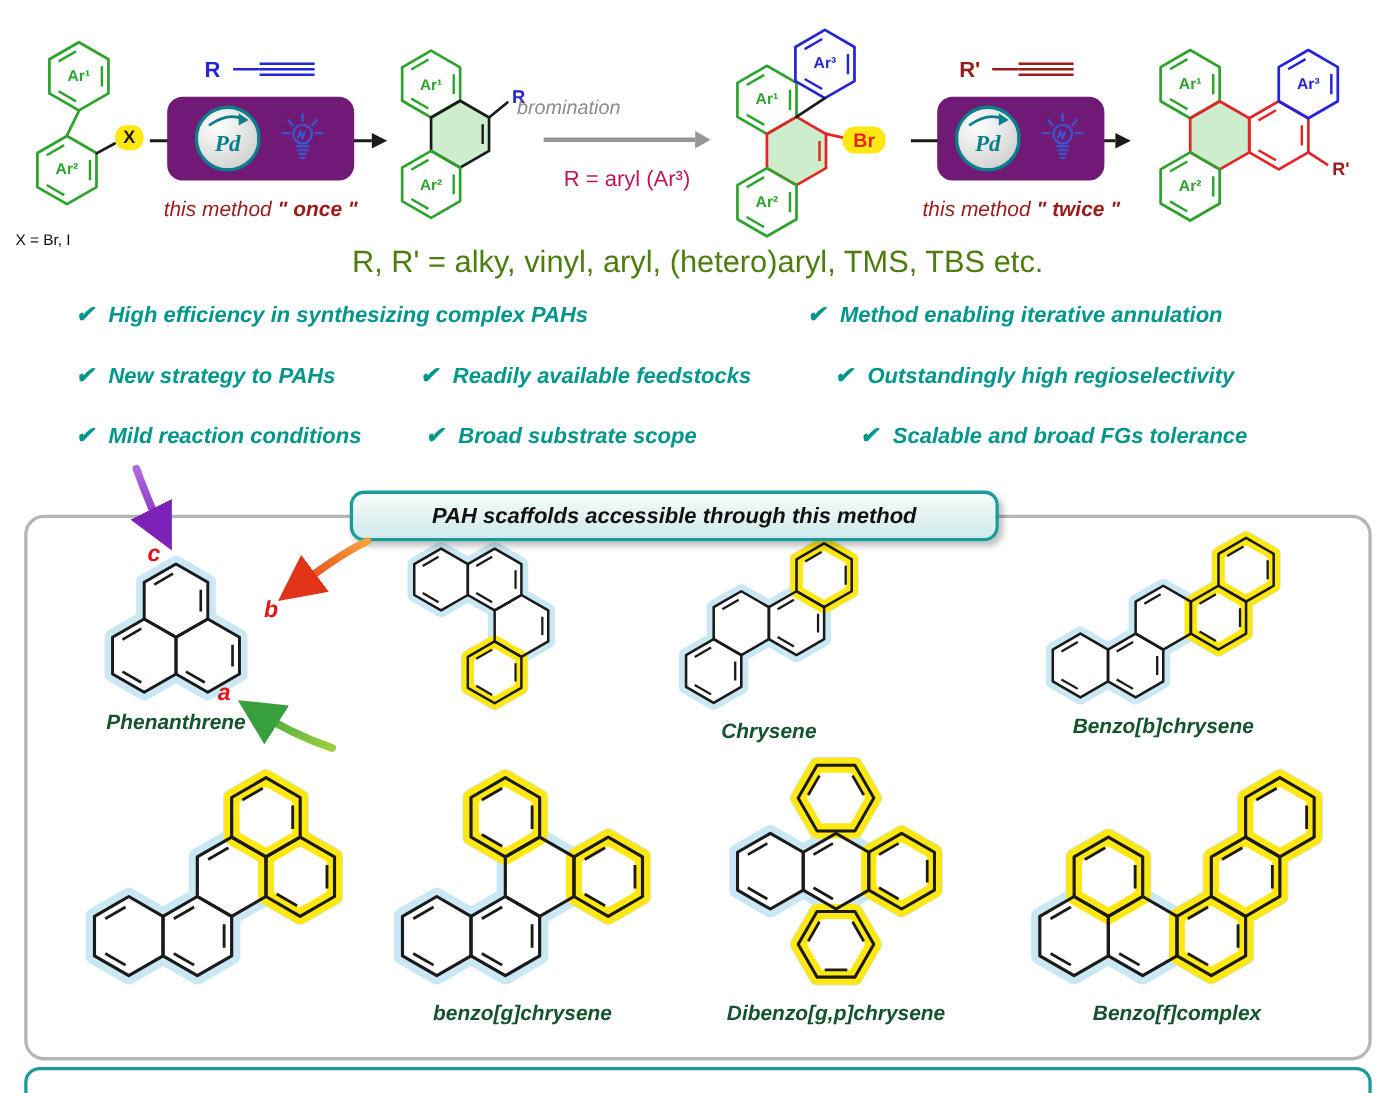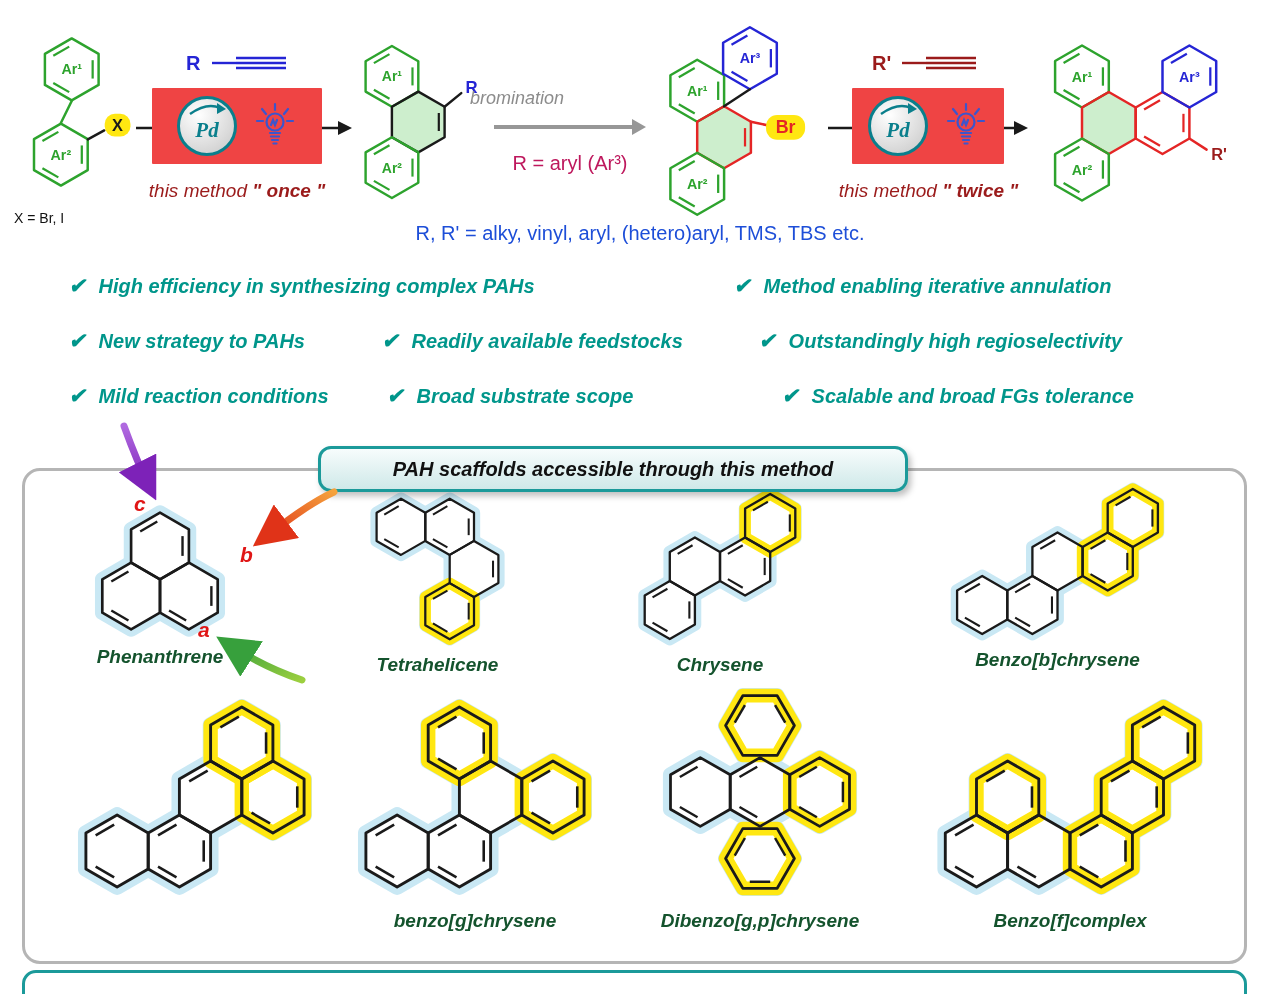--- a/index.html
+++ b/index.html
@@ -1,35 +1,35 @@
 <!DOCTYPE html>
 <html><head>
 <meta charset="utf-8">
 <style>
   html,body{margin:0;padding:0}
   body{position:relative;width:1266px;height:994px;background:#fff;overflow:hidden;
        font-family:"Liberation Sans",sans-serif;color:#1a1a1a}
   
   .struct{position:absolute}
-  .catbox{position:absolute;background:#ef4444;border-radius:1px;display:flex;align-items:center;
+  .catbox{position:absolute;background:#701a75;border-radius:14px;display:flex;align-items:center;
           justify-content:center;gap:16px;z-index:2}
   .pd{width:54px;height:54px;border-radius:50%;border:3px solid #0a7f8c;
       background:radial-gradient(circle at 35% 30%,#ffffff,#c6c6c6);display:flex;align-items:center;
       justify-content:center;position:relative}
   .pdtext{font-family:"Liberation Serif",serif;font-style:italic;font-weight:bold;font-size:21px;
           color:#0a7f8c;margin-top:8px}
   .pdarrow{position:absolute;top:2px;left:6px}
   .alk{position:absolute}
   .alk text{font-weight:bold;font-size:20px}
   .method{position:absolute;color:#9b1b1b;font-size:19px;font-style:italic;text-align:center;white-space:nowrap}
   .method b{font-weight:bold}
   .gtext{position:absolute;color:#8c8c8c;font-size:18px;font-weight:normal;font-style:italic;text-align:left}
   .btext{position:absolute;color:#be185d;font-size:20px;text-align:center;white-space:nowrap}
   .xleg{position:absolute;font-size:14px;color:#111}
-  .rleg{position:absolute;color:#1d4ed8;font-size:20px;text-align:center;white-space:nowrap}
+  .rleg{position:absolute;color:#4d7c0f;font-size:28px;white-space:nowrap}
   
   .feature{position:absolute;color:#00968b;font-size:20px;font-weight:bold;font-style:italic;white-space:nowrap}
   .feature .chk{display:inline-block;font-style:normal;transform:skewX(-10deg);margin-right:11px;font-size:21px}
   
   .bigbox{position:absolute;left:22px;top:468px;width:1219px;height:490px;border:3px solid #b5b5b5;
           border-radius:18px;background:#fff;z-index:0}
   .banner{position:absolute;left:318px;top:446px;width:584px;height:40px;border:3px solid #1b9a9a;
           border-radius:13px;background:linear-gradient(#f7fcfc,#cfe9e9);z-index:2;
           display:flex;align-items:center;justify-content:center;
           box-shadow:3px 4px 6px rgba(0,0,0,.25)}
@@ -277,23 +277,22 @@
         <line x1="122.39831312453748" y1="18.191249999999997" x2="107.95950457994142" y2="26.527500000000003" stroke="#1a1a1a" stroke-width="2.025"></line>
         <line x1="107.95950457994141" y1="51.097500000000004" x2="122.39831312453745" y2="59.43375" stroke="#1a1a1a" stroke-width="2.025"></line>
         <line x1="143.67655729552112" y1="47.14875000000001" x2="143.67655729552115" y2="30.476250000000014" stroke="#1a1a1a" stroke-width="2.025"></line>
         <polygon points="149.0,52.9 124.7,66.9 124.7,95.1 149.0,109.1 173.4,95.1 173.4,66.9" fill="none" stroke="#1a1a1a" stroke-width="2.25" stroke-linejoin="round"></polygon>
         <line x1="168.0328072955211" y1="89.33625" x2="168.03280729552114" y2="72.66375000000002" stroke="#1a1a1a" stroke-width="2.025"></line>
         <polygon points="124.7,95.1 100.3,109.1 100.3,137.3 124.7,151.3 149.0,137.3 149.0,109.1" fill="none" stroke="#1a1a1a" stroke-width="2.25" stroke-linejoin="round"></polygon>
         <line x1="122.39831312453748" y1="102.56625" x2="107.95950457994142" y2="110.90249999999999" stroke="#1a1a1a" stroke-width="2.025"></line>
         <line x1="107.95950457994141" y1="135.47250000000003" x2="122.39831312453745" y2="143.80875" stroke="#1a1a1a" stroke-width="2.025"></line>
         <line x1="143.67655729552112" y1="131.52375" x2="143.67655729552115" y2="114.85125000000002" stroke="#1a1a1a" stroke-width="2.025"></line>
       </svg></div>
-  <div class="mname">Tetrahelicene</div>
-</div>
-<div class="mol" style="left:600px;top:483px;width:240px;height:197px">
+</div>
+<div class="mol" style="left:579px;top:483px;width:240px;height:197px">
   <div class="mstruct"><svg width="240" height="167">
         <polygon points="69.8,98.0 44.7,112.5 44.7,141.5 69.8,156.0 94.9,141.5 94.9,112.5" fill="none" stroke="#c9e8f4" stroke-width="12.756944444444445" stroke-linejoin="round"></polygon>
         <polygon points="94.9,54.5 69.8,69.0 69.8,98.0 94.9,112.5 120.0,98.0 120.0,69.0" fill="none" stroke="#c9e8f4" stroke-width="12.756944444444445" stroke-linejoin="round"></polygon>
         <polygon points="145.1,54.5 120.0,69.0 120.0,98.0 145.1,112.5 170.2,98.0 170.2,69.0" fill="none" stroke="#c9e8f4" stroke-width="12.756944444444445" stroke-linejoin="round"></polygon>
         <polygon points="170.2,11.0 145.1,25.5 145.1,54.5 170.2,69.0 195.3,54.5 195.3,25.5" fill="none" stroke="#c9e8f4" stroke-width="12.756944444444445" stroke-linejoin="round"></polygon>
         <polygon points="69.8,98.0 44.7,112.5 44.7,141.5 69.8,156.0 94.9,141.5 94.9,112.5" fill="#ffffff"></polygon>
         <polygon points="94.9,54.5 69.8,69.0 69.8,98.0 94.9,112.5 120.0,98.0 120.0,69.0" fill="#ffffff"></polygon>
         <polygon points="145.1,54.5 120.0,69.0 120.0,98.0 145.1,112.5 170.2,98.0 170.2,69.0" fill="#ffffff"></polygon>
         <polygon points="170.2,11.0 145.1,25.5 145.1,54.5 170.2,69.0 195.3,54.5 195.3,25.5" fill="#ffffff"></polygon>
         <polygon points="170.2,11.0 145.1,25.5 145.1,54.5 170.2,69.0 195.3,54.5 195.3,25.5" fill="#ffffff" stroke="#ffe711" stroke-width="11.597222222222223" stroke-linejoin="round"></polygon>

